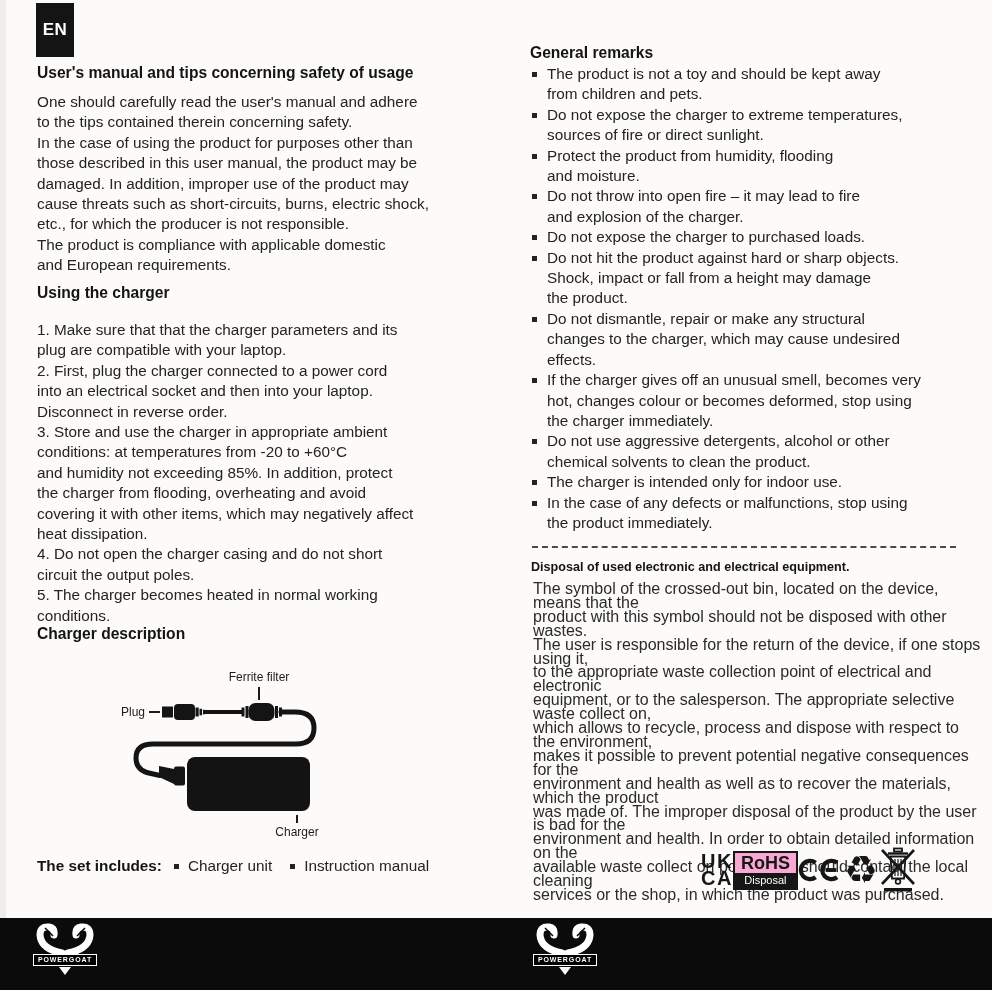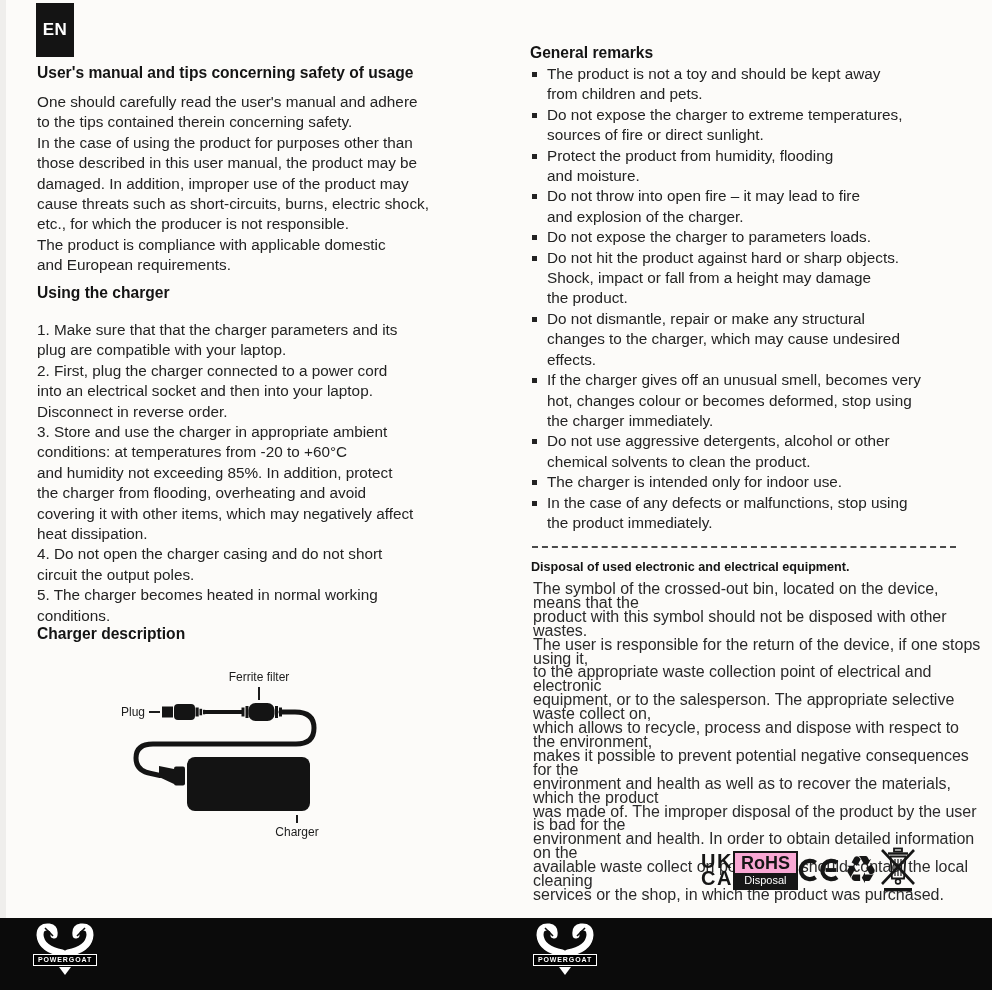--- a/index.html
+++ b/index.html
@@ -118,20 +118,27 @@
 
     <polygon points="64,103 79,106 79,121 64,114" fill="#141414"></polygon>
     <rect x="79" y="103.5" width="11" height="19" rx="2" fill="#141414"></rect>
 
     <rect x="92" y="94" width="123" height="54" rx="8" fill="#131313"></rect>
 
     <line x1="202" y1="152" x2="202" y2="160" stroke="#1c1c1c" stroke-width="2"></line>
     <text x="202" y="173" text-anchor="middle">Charger</text>
   </svg>
 
+  <div class="set-line">
+    <span class="lbl">The set includes:</span>
+    <span class="sq"></span>
+    <span class="item">Charger unit</span>
+    <span class="sq"></span>
+    <span class="item">Instruction manual</span>
+  </div>
 
   <h1 class="sec-title" id="remarks-title">General remarks</h1>
 
   <div class="bullets">
     <div class="bullet">
         <span class="sq"></span>
         <span class="tx">The product is not a toy and should be kept away
 from children and pets.</span>
       </div>
     <div class="bullet">
@@ -144,21 +151,21 @@
         <span class="tx">Protect the product from humidity, flooding
 and moisture.</span>
       </div>
     <div class="bullet">
         <span class="sq"></span>
         <span class="tx">Do not throw into open fire – it may lead to fire
 and explosion of the charger.</span>
       </div>
     <div class="bullet">
         <span class="sq"></span>
-        <span class="tx">Do not expose the charger to parameters loads.</span>
+        <span class="tx">Do not expose the charger to purchased loads.</span>
       </div>
     <div class="bullet">
         <span class="sq"></span>
         <span class="tx">Do not hit the product against hard or sharp objects.
 Shock, impact or fall from a height may damage
 the product.</span>
       </div>
     <div class="bullet">
         <span class="sq"></span>
         <span class="tx">Do not dismantle, repair or make any structural

